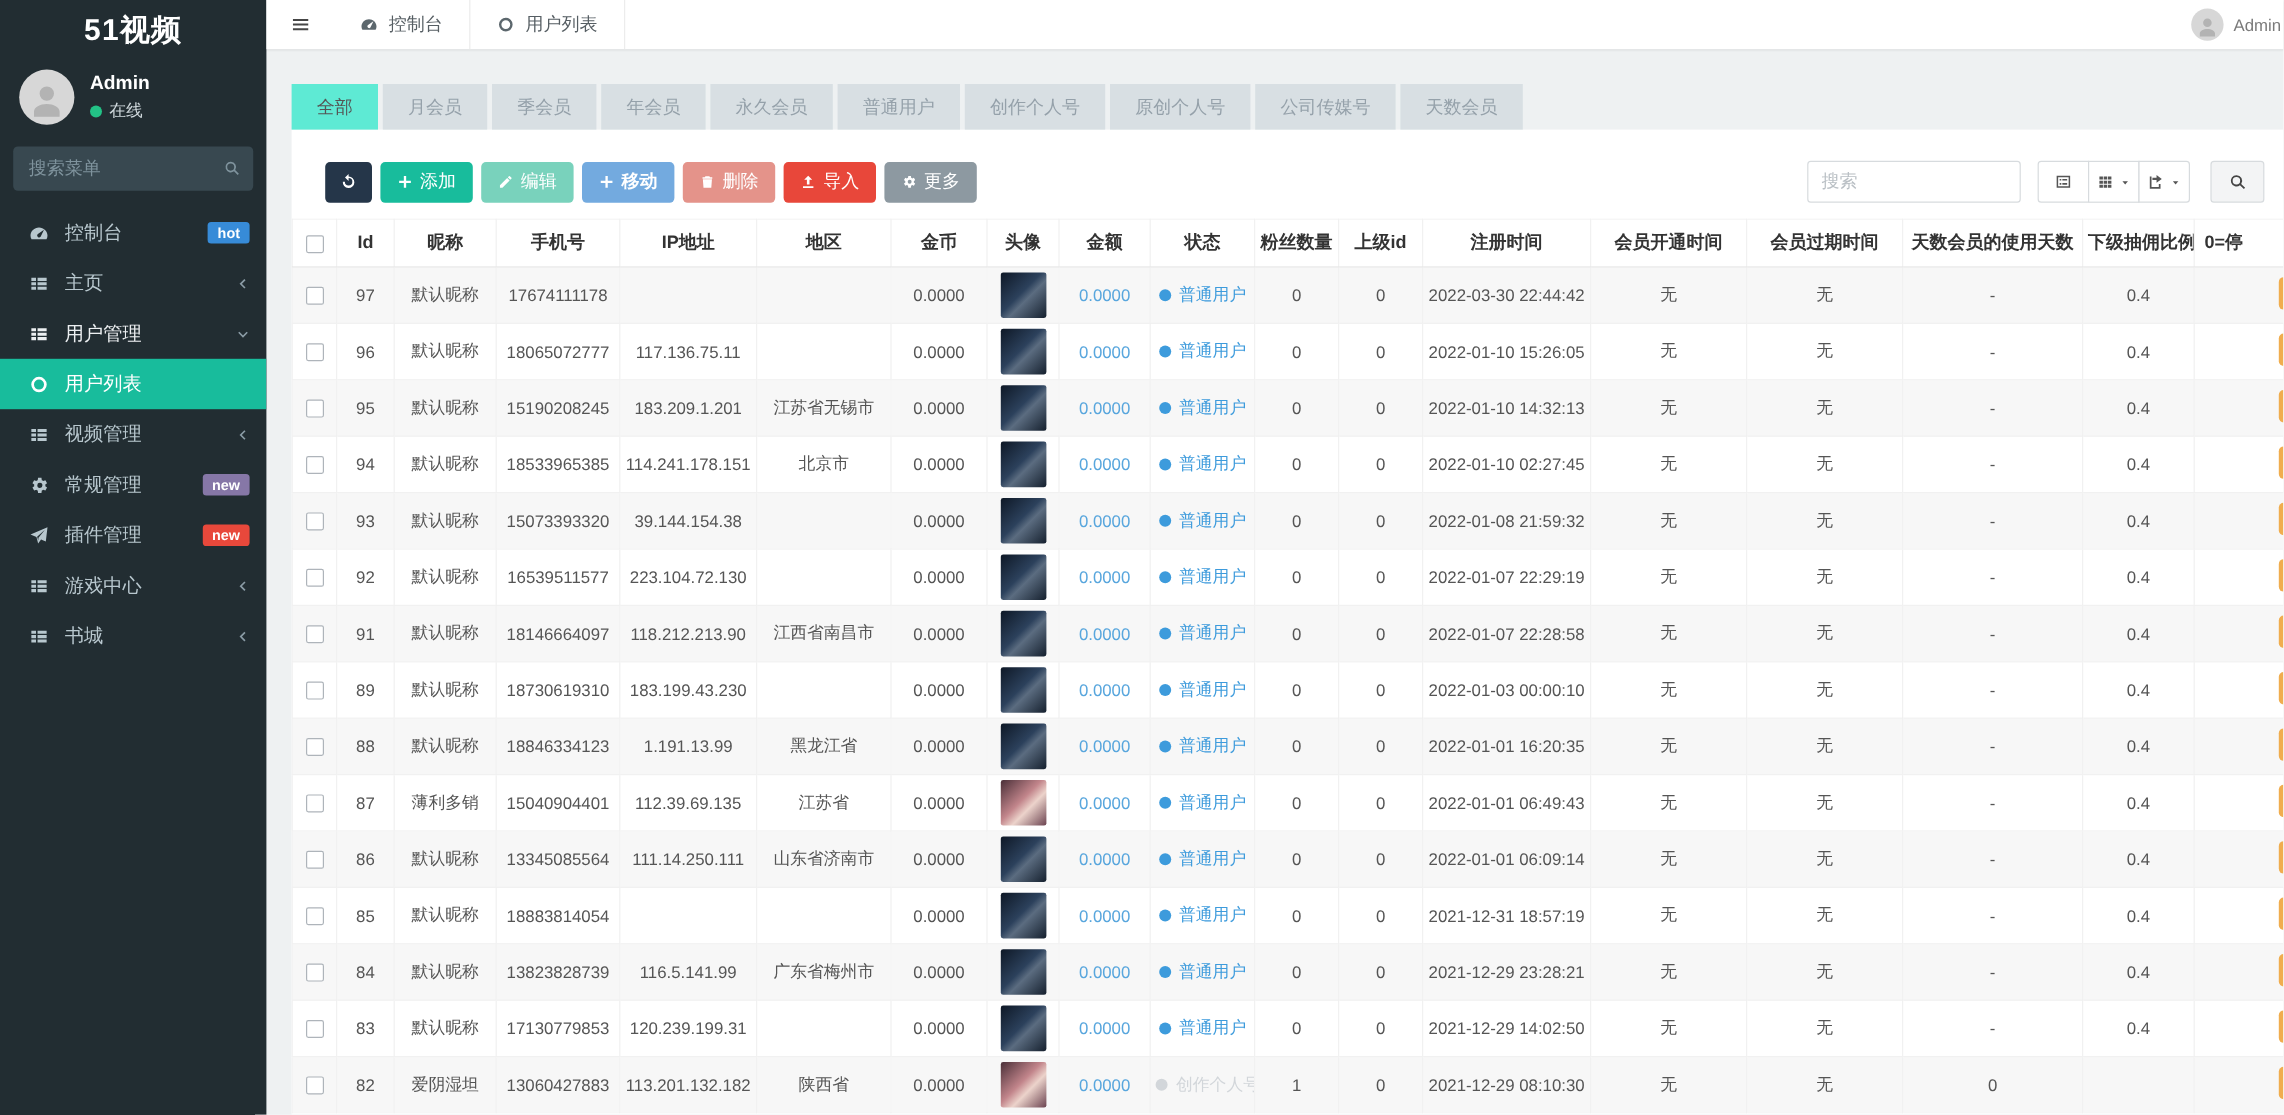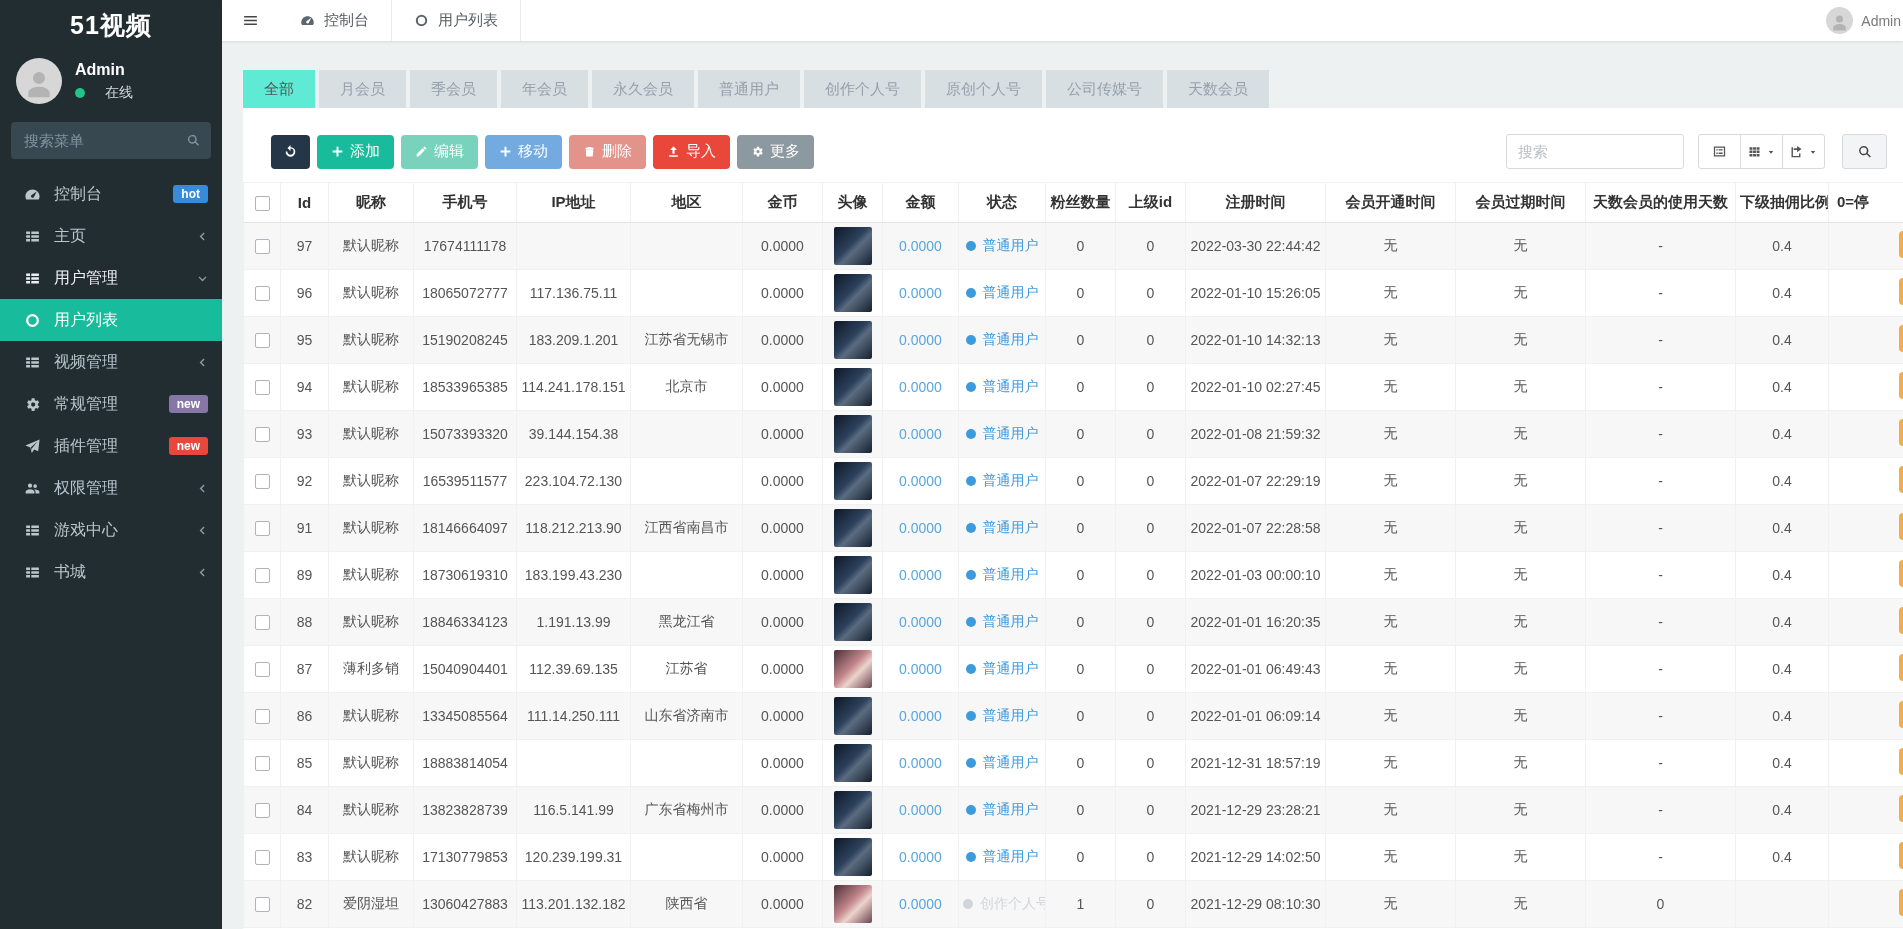--- a/index.html
+++ b/index.html
@@ -9,21 +9,21 @@
   .icon svg { width:100%; height:100%; fill:currentColor; }
   .app { display:flex; height:100%; }
 
   
   .sidebar { width:222px; background:#222d32; color:#b8c7ce; flex-shrink:0; overflow:hidden; }
   .logo { height:48px; line-height:50px; text-align:center; color:#fff; font-size:25px; font-weight:bold; letter-spacing:1px; }
   .profile { display:flex; align-items:center; gap:13px; padding:10px 14px 14px 16px; }
   .p-avatar { width:46px; height:46px; border-radius:50%; background:#d7d7d7; color:#b3b3b3; display:flex; align-items:center; justify-content:center; }
   .p-avatar .icon { width:32px; height:32px; margin-top:6px; }
   .p-name { color:#fff; font-weight:bold; font-size:16px; }
-  .p-status { font-size:14px; display:flex; align-items:center; gap:20px; margin-top:5px; color:#cfd8dc; }
+  .p-status { font-size:14px; display:flex; align-items:center; gap:6px; margin-top:5px; color:#cfd8dc; }
   .p-status .gdot { width:10px; height:10px; border-radius:50%; background:#23c286; }
   .side-search { position:relative; margin:4px 11px 14px; }
   .side-search input { width:100%; height:37px; background:#384850; border:none; border-radius:4px; color:#cfd8dc; padding:0 34px 0 13px; font-size:15px; outline:none; }
   .side-search input::placeholder { color:#7f939d; }
   .side-search .icon { position:absolute; right:10px; top:11px; width:15px; height:15px; color:#7f939d; }
   .nav-item { display:flex; align-items:center; height:42px; padding-left:24px; font-size:16px; cursor:pointer; color:#b8c7ce; }
   .nav-item .icon { width:17px; height:17px; margin-right:13px; }
   .nav-item.open { color:#eceff1; }
   .nav-item.active { background:#18bc9c; color:#fff; }
   .badge { margin-left:auto; margin-right:14px; font-size:12px; font-weight:bold; color:#ffffff; padding:3px 8px; border-radius:3px; line-height:1; }
@@ -47,21 +47,21 @@
   .ftab { height:38px; display:flex; align-items:center; padding:0 21px; background:#d8dfe3; color:#95a1aa; font-size:15px; margin-right:4px; cursor:pointer; }
   .ftab.active { background:#5eead4; color:#555; }
   .card { background:#fff; height:calc(100% - 38px); overflow:hidden; }
 
   .toolbar { display:flex; align-items:center; padding:26px 16px 13px 28px; }
   .tb-left { display:flex; gap:7px; }
   .btn { display:inline-flex; align-items:center; gap:6px; height:34px; padding:0 14px; border:none; border-radius:4px; color:#fff; font-size:15px; cursor:pointer; }
   .btn .icon { width:13px; height:13px; }
   .btn-dark { background:#253649; padding:0 12px; } .btn-dark .icon { width:15px; height:15px; }
   .btn-green { background:#18bc9c; } .btn-green-light { background:#79d2bc; }
-  .btn-blue-light { background:#73aadf; } .btn-red-light { background:#e4938a; }
+  .btn-blue-light { background:#73aadf;font-weight:bold; } .btn-red-light { background:#e4938a; }
   .btn-red { background:#e8473a; } .btn-gray { background:#8d99a1; }
   .tb-right { margin-left:auto; display:flex; align-items:center; }
   .tb-search { width:178px; height:35px; border:1px solid #d7dbde; border-radius:3px; padding:0 11px; font-size:15px; color:#555; outline:none; }
   .tb-search::placeholder { color:#b9bfc4; }
   .vgroup { display:flex; margin-left:14px; }
   .vbtn { min-width:43px; height:35px; background:#fff; border:1px solid #d7dbde; color:#555; display:flex; align-items:center; justify-content:center; gap:4px; cursor:pointer; margin-left:-1px; padding:0 6px; }
   .vbtn:first-child { border-radius:3px 0 0 3px; margin-left:0; }
   .vbtn:last-child { border-radius:0 3px 3px 0; }
   .vbtn .icon { width:15px; height:15px; }
   .vbtn .caret { width:10px !important; height:10px !important; }
@@ -184,33 +184,20 @@
           <span class="badge badge-purple">new</span>
         </div>
         <div class="nav-item">
           <span class="icon">
             <svg viewBox="0 0 24 24">
               <path d="M22 2 2 10.6l7 2.9L11 21l3.4-4.7L20 18.6 22 2zM9.8 13.2 19 5l-7.6 9.4-.3 3-1.3-4.2z"></path>
             </svg>
           </span>
           <span class="label">插件管理</span>
           <span class="badge badge-red">new</span>
-        </div>
-        <div class="nav-item">
-          <span class="icon">
-            <svg viewBox="0 0 24 24">
-              <path d="M8.5 11a3 3 0 1 0 0-6 3 3 0 0 0 0 6zm7.2.2a2.6 2.6 0 1 0 0-5.2 2.6 2.6 0 0 0 0 5.2zM8.5 13c-2.9 0-6.2 1.5-6.2 3.3V19h12.4v-2.7c0-1.8-3.3-3.3-6.2-3.3zm7.2.5c-.4 0-.9 0-1.3.1 1.1.8 1.9 1.8 1.9 2.7V19h5.4v-2.4c0-1.7-3.3-3.1-6-3.1z"></path>
-            </svg>
-          </span>
-          <span class="label">权限管理</span>
-          <span class="icon chev">
-            <svg viewBox="0 0 24 24">
-              <path fill="none" stroke="currentColor" stroke-width="2.6" d="M15 5.5 8.5 12 15 18.5"></path>
-            </svg>
-          </span>
         </div>
         <div class="nav-item">
           <span class="icon">
             <svg viewBox="0 0 24 24">
               <path d="M3 5h5.5v3.6H3zM10.3 5H21v3.6H10.3zM3 10.2h5.5v3.6H3zM10.3 10.2H21v3.6H10.3zM3 15.4h5.5V19H3zM10.3 15.4H21V19H10.3z"></path>
             </svg>
           </span>
           <span class="label">游戏中心</span>
           <span class="icon chev">
             <svg viewBox="0 0 24 24">

